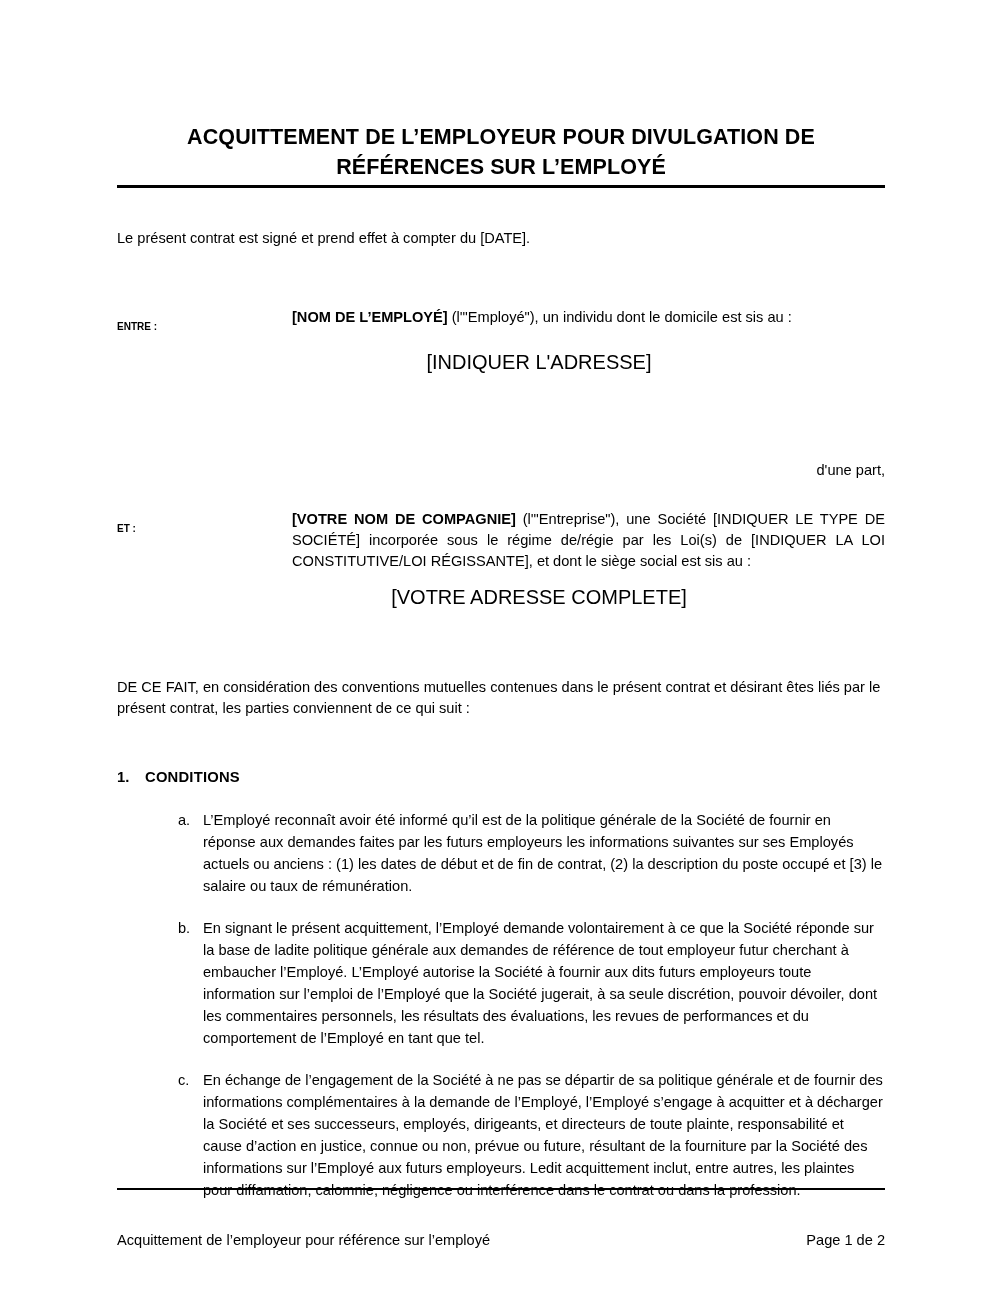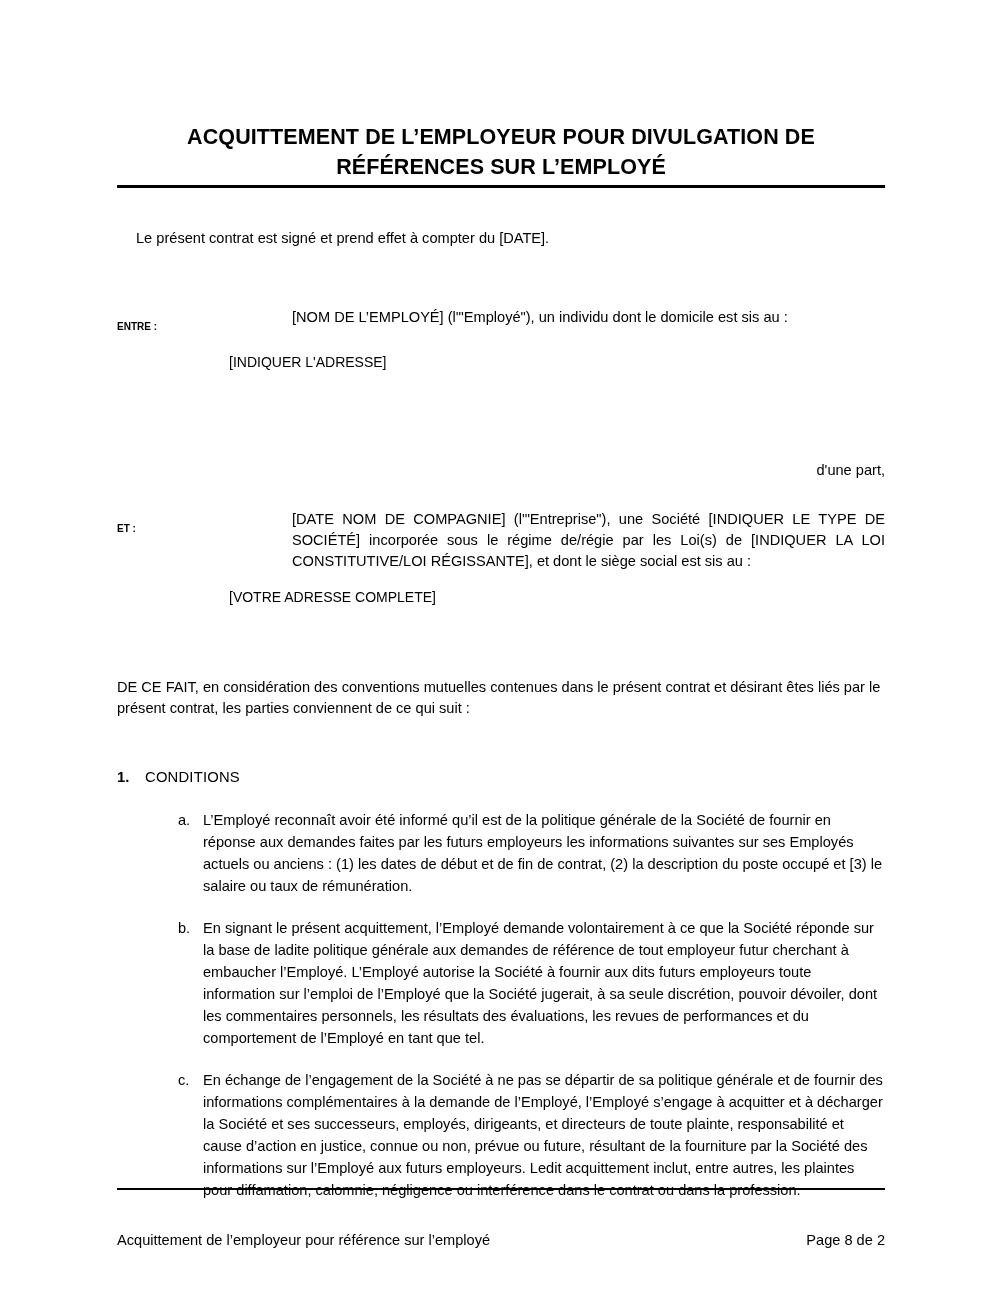--- a/index.html
+++ b/index.html
@@ -54,21 +54,20 @@
   }
 
   .para {
     font-size: 14.6px;
     line-height: 21px;
     margin: 0;
   }
 
   .intro-line {
     margin-bottom: 0;
-    margin-left: 19px;
   }
 
   
   .party-row {
     display: flex;
     align-items: flex-start;
   }
   .party-label {
     width: 175px;
     flex: 0 0 175px;
@@ -80,27 +79,28 @@
   .party-body {
     flex: 1 1 auto;
     font-size: 14.6px;
     line-height: 21px;
   }
   .party-body.justify {
     text-align: justify;
     text-justify: inter-word;
   }
   .party-body b {
-    font-weight: normal;
+    font-weight: bold;
   }
 
   .party-sub {
-    margin-left: 112px;
-    font-size: 14px;
-    line-height: 21px;
+    margin-left: 76px;
+    font-size: 20px;
+    line-height: 21px;
+    text-align: center;
   }
 
   .right-note {
     text-align: right;
     font-size: 14.6px;
     line-height: 21px;
     margin-top: 45px;
   }
 
   
@@ -110,21 +110,21 @@
   }
   .section-num {
     width: 28px;
     flex: 0 0 28px;
     font-size: 14.8px;
     font-weight: bold;
     line-height: 21px;
   }
   .section-title {
     font-size: 14.8px;
-    font-weight: normal;
+    font-weight: bold;
     line-height: 21px;
     letter-spacing: 0.2px;
   }
 
   
   .list {
     margin-top: 0;
   }
   .list-item {
     display: flex;
@@ -200,21 +200,21 @@
     <div class="party-sub">[INDIQUER L'ADRESSE]</div>
 
     <div class="sp-after-addr"></div>
 
     <div class="right-note">d'une part,</div>
 
     <div class="sp-before-et"></div>
 
     <div class="party-row">
       <div class="party-label">ET :</div>
-      <div class="party-body justify"><b>[DATE NOM DE COMPAGNIE]</b><span> (l'"Entreprise"), une Société [INDIQUER LE TYPE DE SOCIÉTÉ] incorporée sous le régime de/régie par les Loi(s) de [INDIQUER LA LOI CONSTITUTIVE/LOI RÉGISSANTE], et dont le siège social est sis au :</span></div>
+      <div class="party-body justify"><b>[VOTRE NOM DE COMPAGNIE]</b><span> (l'"Entreprise"), une Société [INDIQUER LE TYPE DE SOCIÉTÉ] incorporée sous le régime de/régie par les Loi(s) de [INDIQUER LA LOI CONSTITUTIVE/LOI RÉGISSANTE], et dont le siège social est sis au :</span></div>
     </div>
 
     <div class="sp-et-addr"></div>
 
     <div class="party-sub">[VOTRE ADRESSE COMPLETE]</div>
 
     <div class="sp-after-et-addr"></div>
 
 
     <div class="sp-before-dece"></div>
@@ -251,16 +251,16 @@
         <div class="list-text">En échange de l’engagement de la Société à ne pas se départir de sa politique générale et de fournir des informations complémentaires à la demande de l’Employé, l’Employé s’engage à acquitter et à décharger la Société et ses successeurs, employés, dirigeants, et directeurs de toute plainte, responsabilité et cause d’action en justice, connue ou non, prévue ou future, résultant de la fourniture par la Société des informations sur l’Employé aux futurs employeurs. Ledit acquittement inclut, entre autres, les plaintes pour diffamation, calomnie, négligence ou interférence dans le contrat ou dans la profession.</div>
       </div>
 
     </div>
 
   </div>
 
   <div class="footer-rule"></div>
   <div class="footer">
     <span>Acquittement de l’employeur pour référence sur l’employé</span>
-    <span>Page 8 de 2</span>
+    <span>Page 1 de 2</span>
   </div>
 
 </div>
 
 </body></html>

